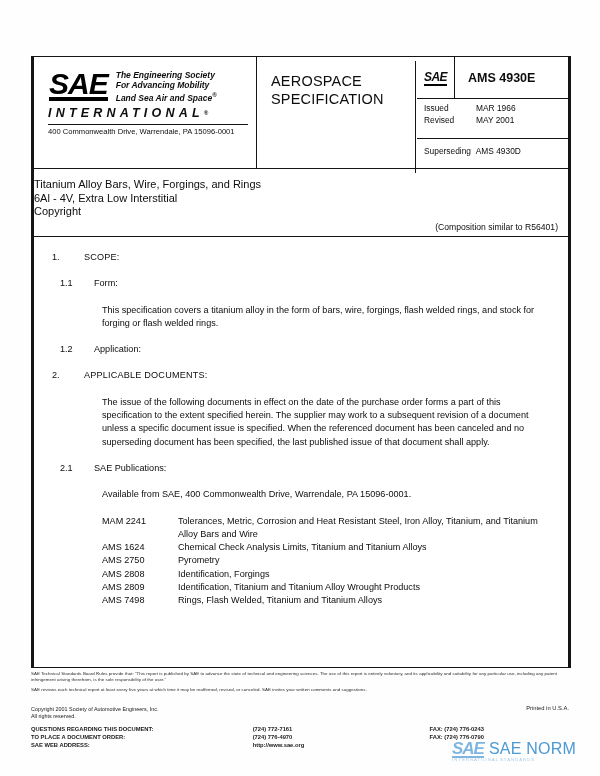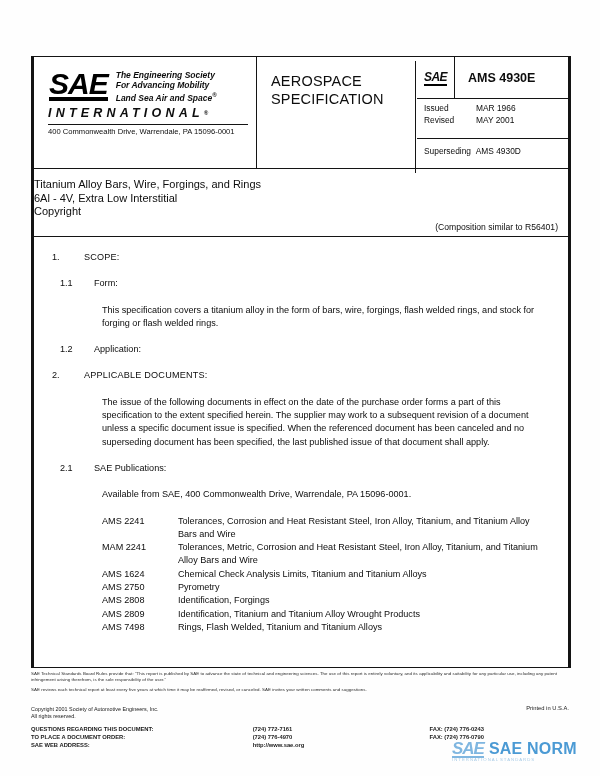--- a/index.html
+++ b/index.html
@@ -286,21 +286,21 @@
   }
   .wm-mark::after {
     content: "";
     position: absolute;
     left: 0; right: 0; bottom: -1px;
     height: 2.5px;
     background: #7fb6e0;
   }
   .wm-text {
     font-size: 16px;
-    font-weight: 700;
+    font-weight: 400;
     color: #4b9ad4;
     line-height: 16px;
     letter-spacing: 0.2px;
     text-align: center;
   }
   .wm-sub {
     position: absolute;
     left: 0; top: 17px;
     font-size: 4.3px;
     color: #a8cbe6;
@@ -401,24 +401,20 @@
       <p class="para">The issue of the following documents in effect on the date of the purchase order forms a part of this specification to the extent specified herein.  The supplier may work to a subsequent revision of a document unless a specific document issue is specified.  When the referenced document has been canceled and no superseding document has been specified, the last published issue of that document shall apply.</p>
 
       <div class="sub-h">
         <span class="num">2.1</span>
         <span class="txt">SAE Publications:</span>
       </div>
 
       <p class="para">Available from SAE, 400 Commonwealth Drive, Warrendale, PA 15096-0001.</p>
 
       <div class="reflist">
-          <div class="refrow">
-            <span class="rid">AMS 2241</span>
-            <span class="rtxt">Tolerances, Corrosion and Heat Resistant Steel, Iron Alloy, Titanium, and Titanium Alloy Bars and Wire</span>
-          </div>
           <div class="refrow">
             <span class="rid">MAM 2241</span>
             <span class="rtxt">Tolerances, Metric, Corrosion and Heat Resistant Steel, Iron Alloy, Titanium, and Titanium Alloy Bars and Wire</span>
           </div>
           <div class="refrow">
             <span class="rid">AMS 1624</span>
             <span class="rtxt">Chemical Check Analysis Limits, Titanium and Titanium Alloys</span>
           </div>
           <div class="refrow">
             <span class="rid">AMS 2750</span>

